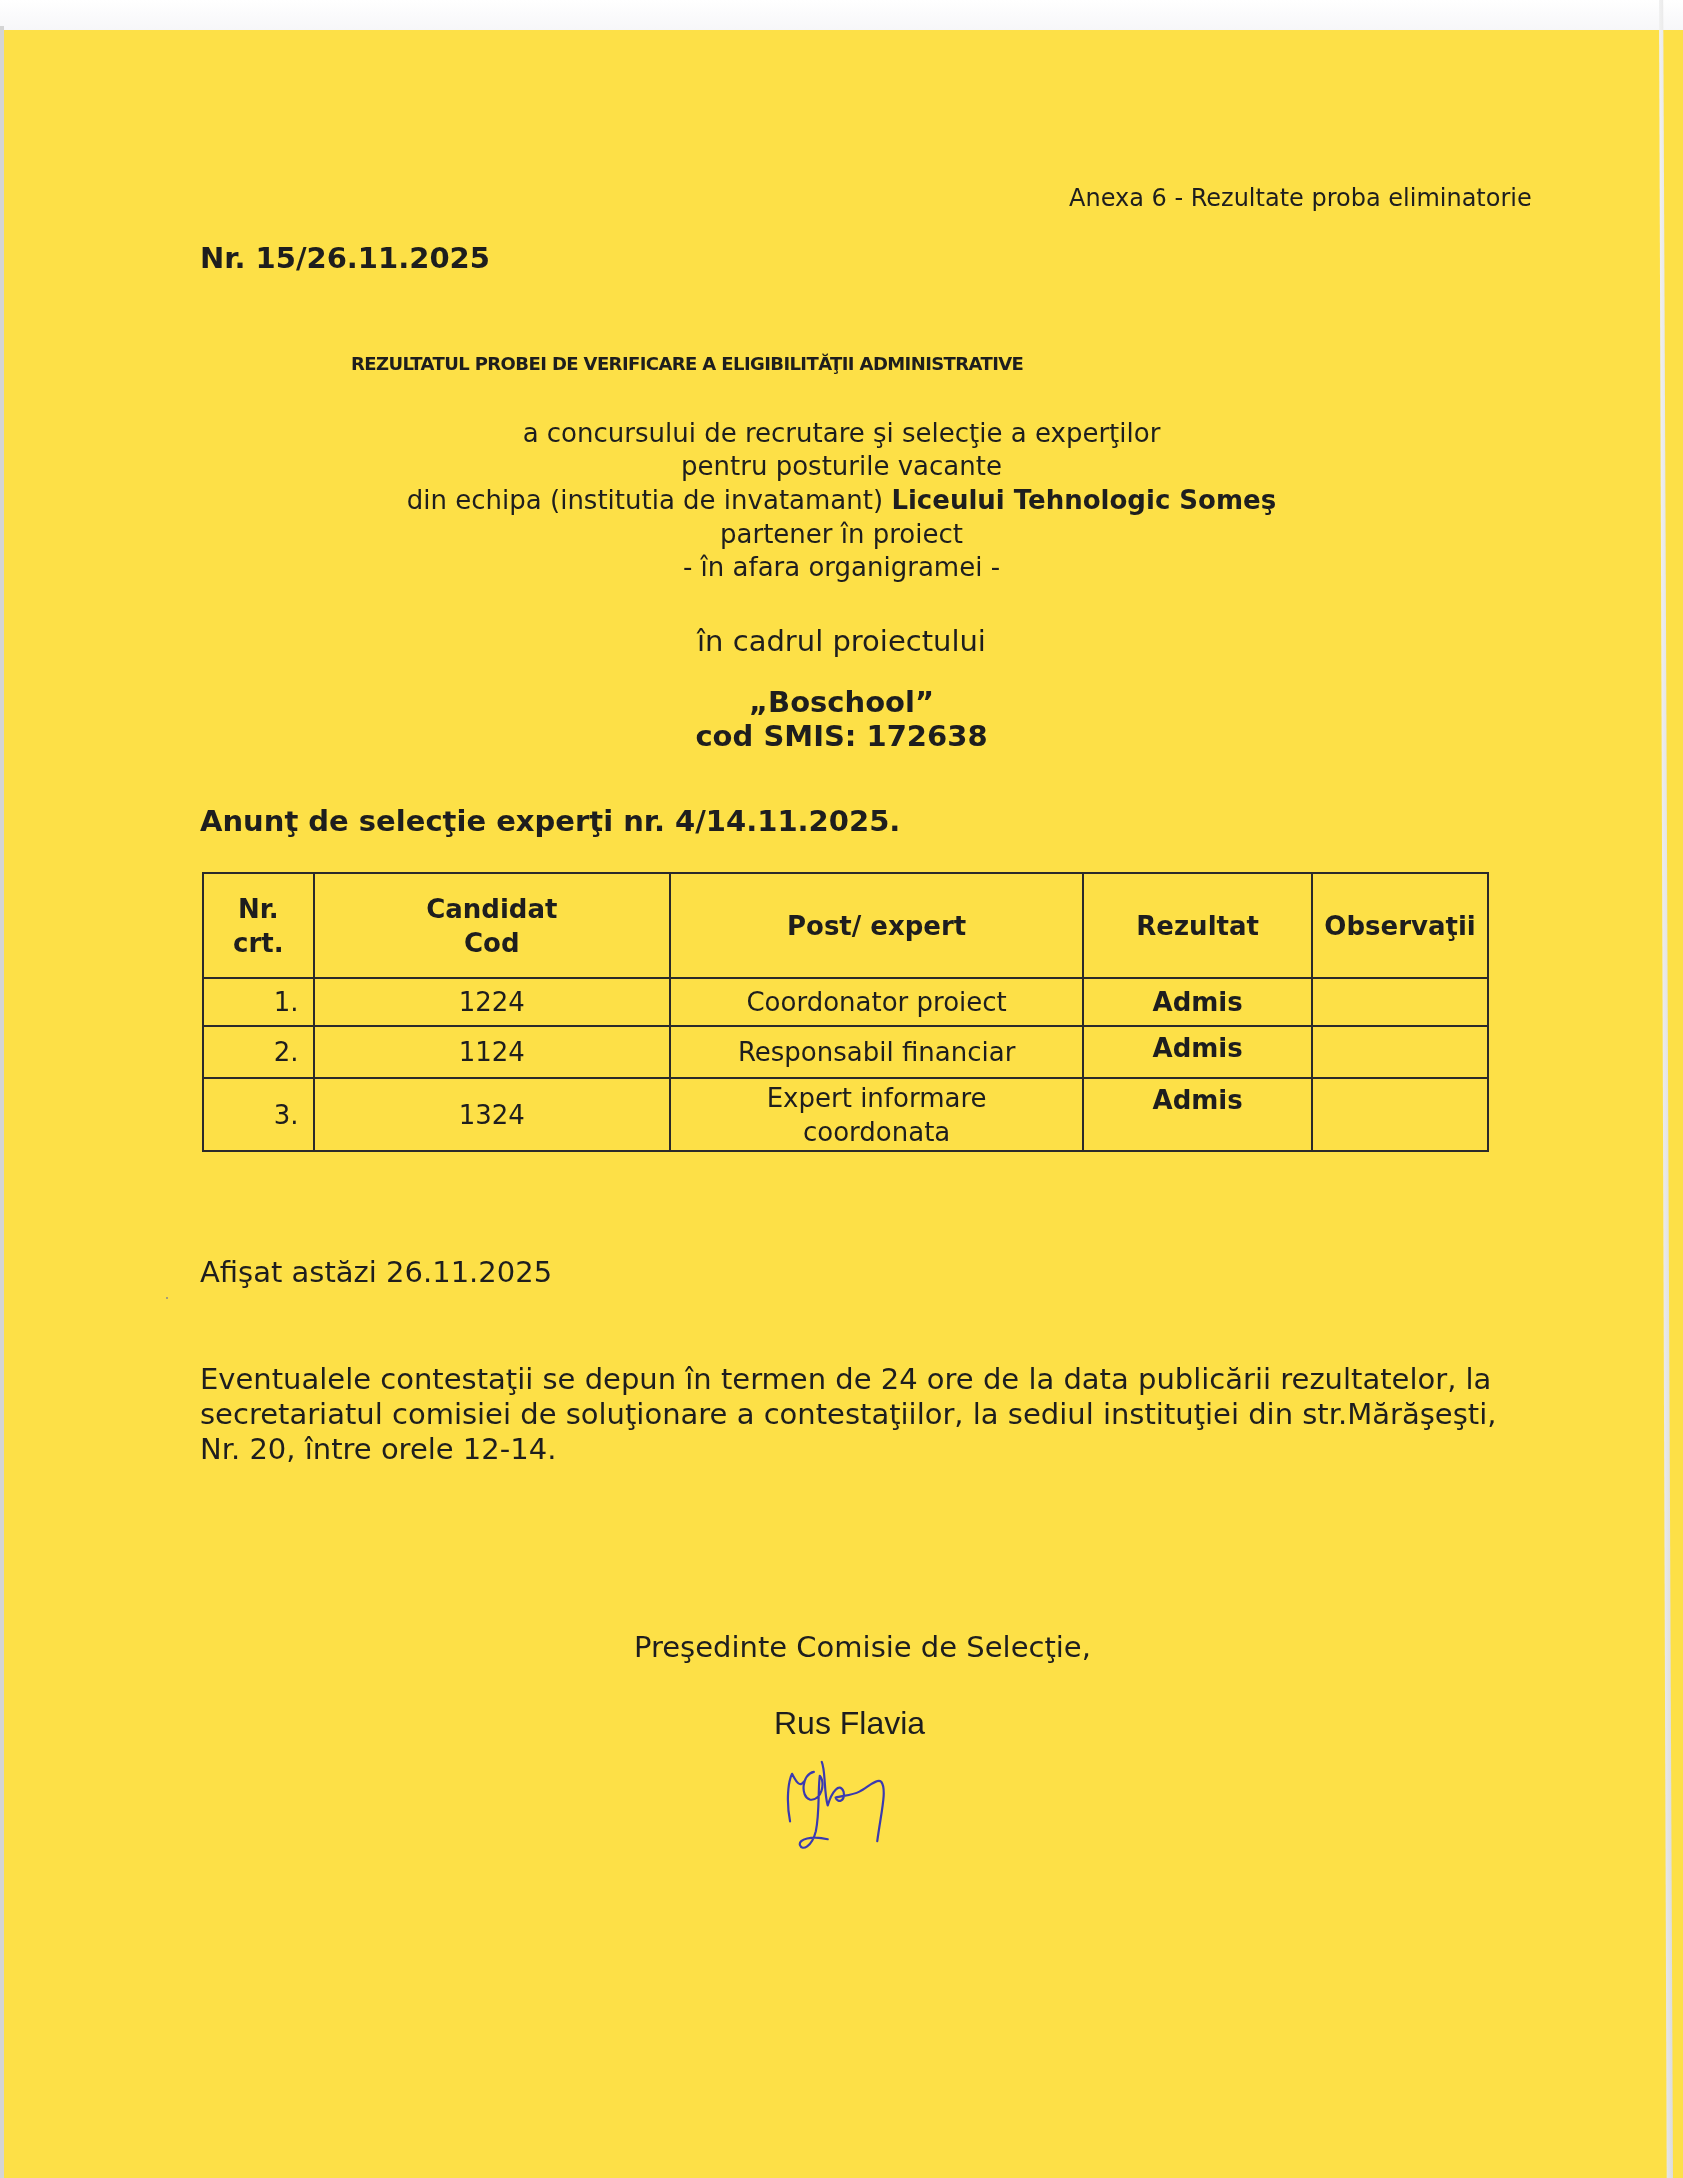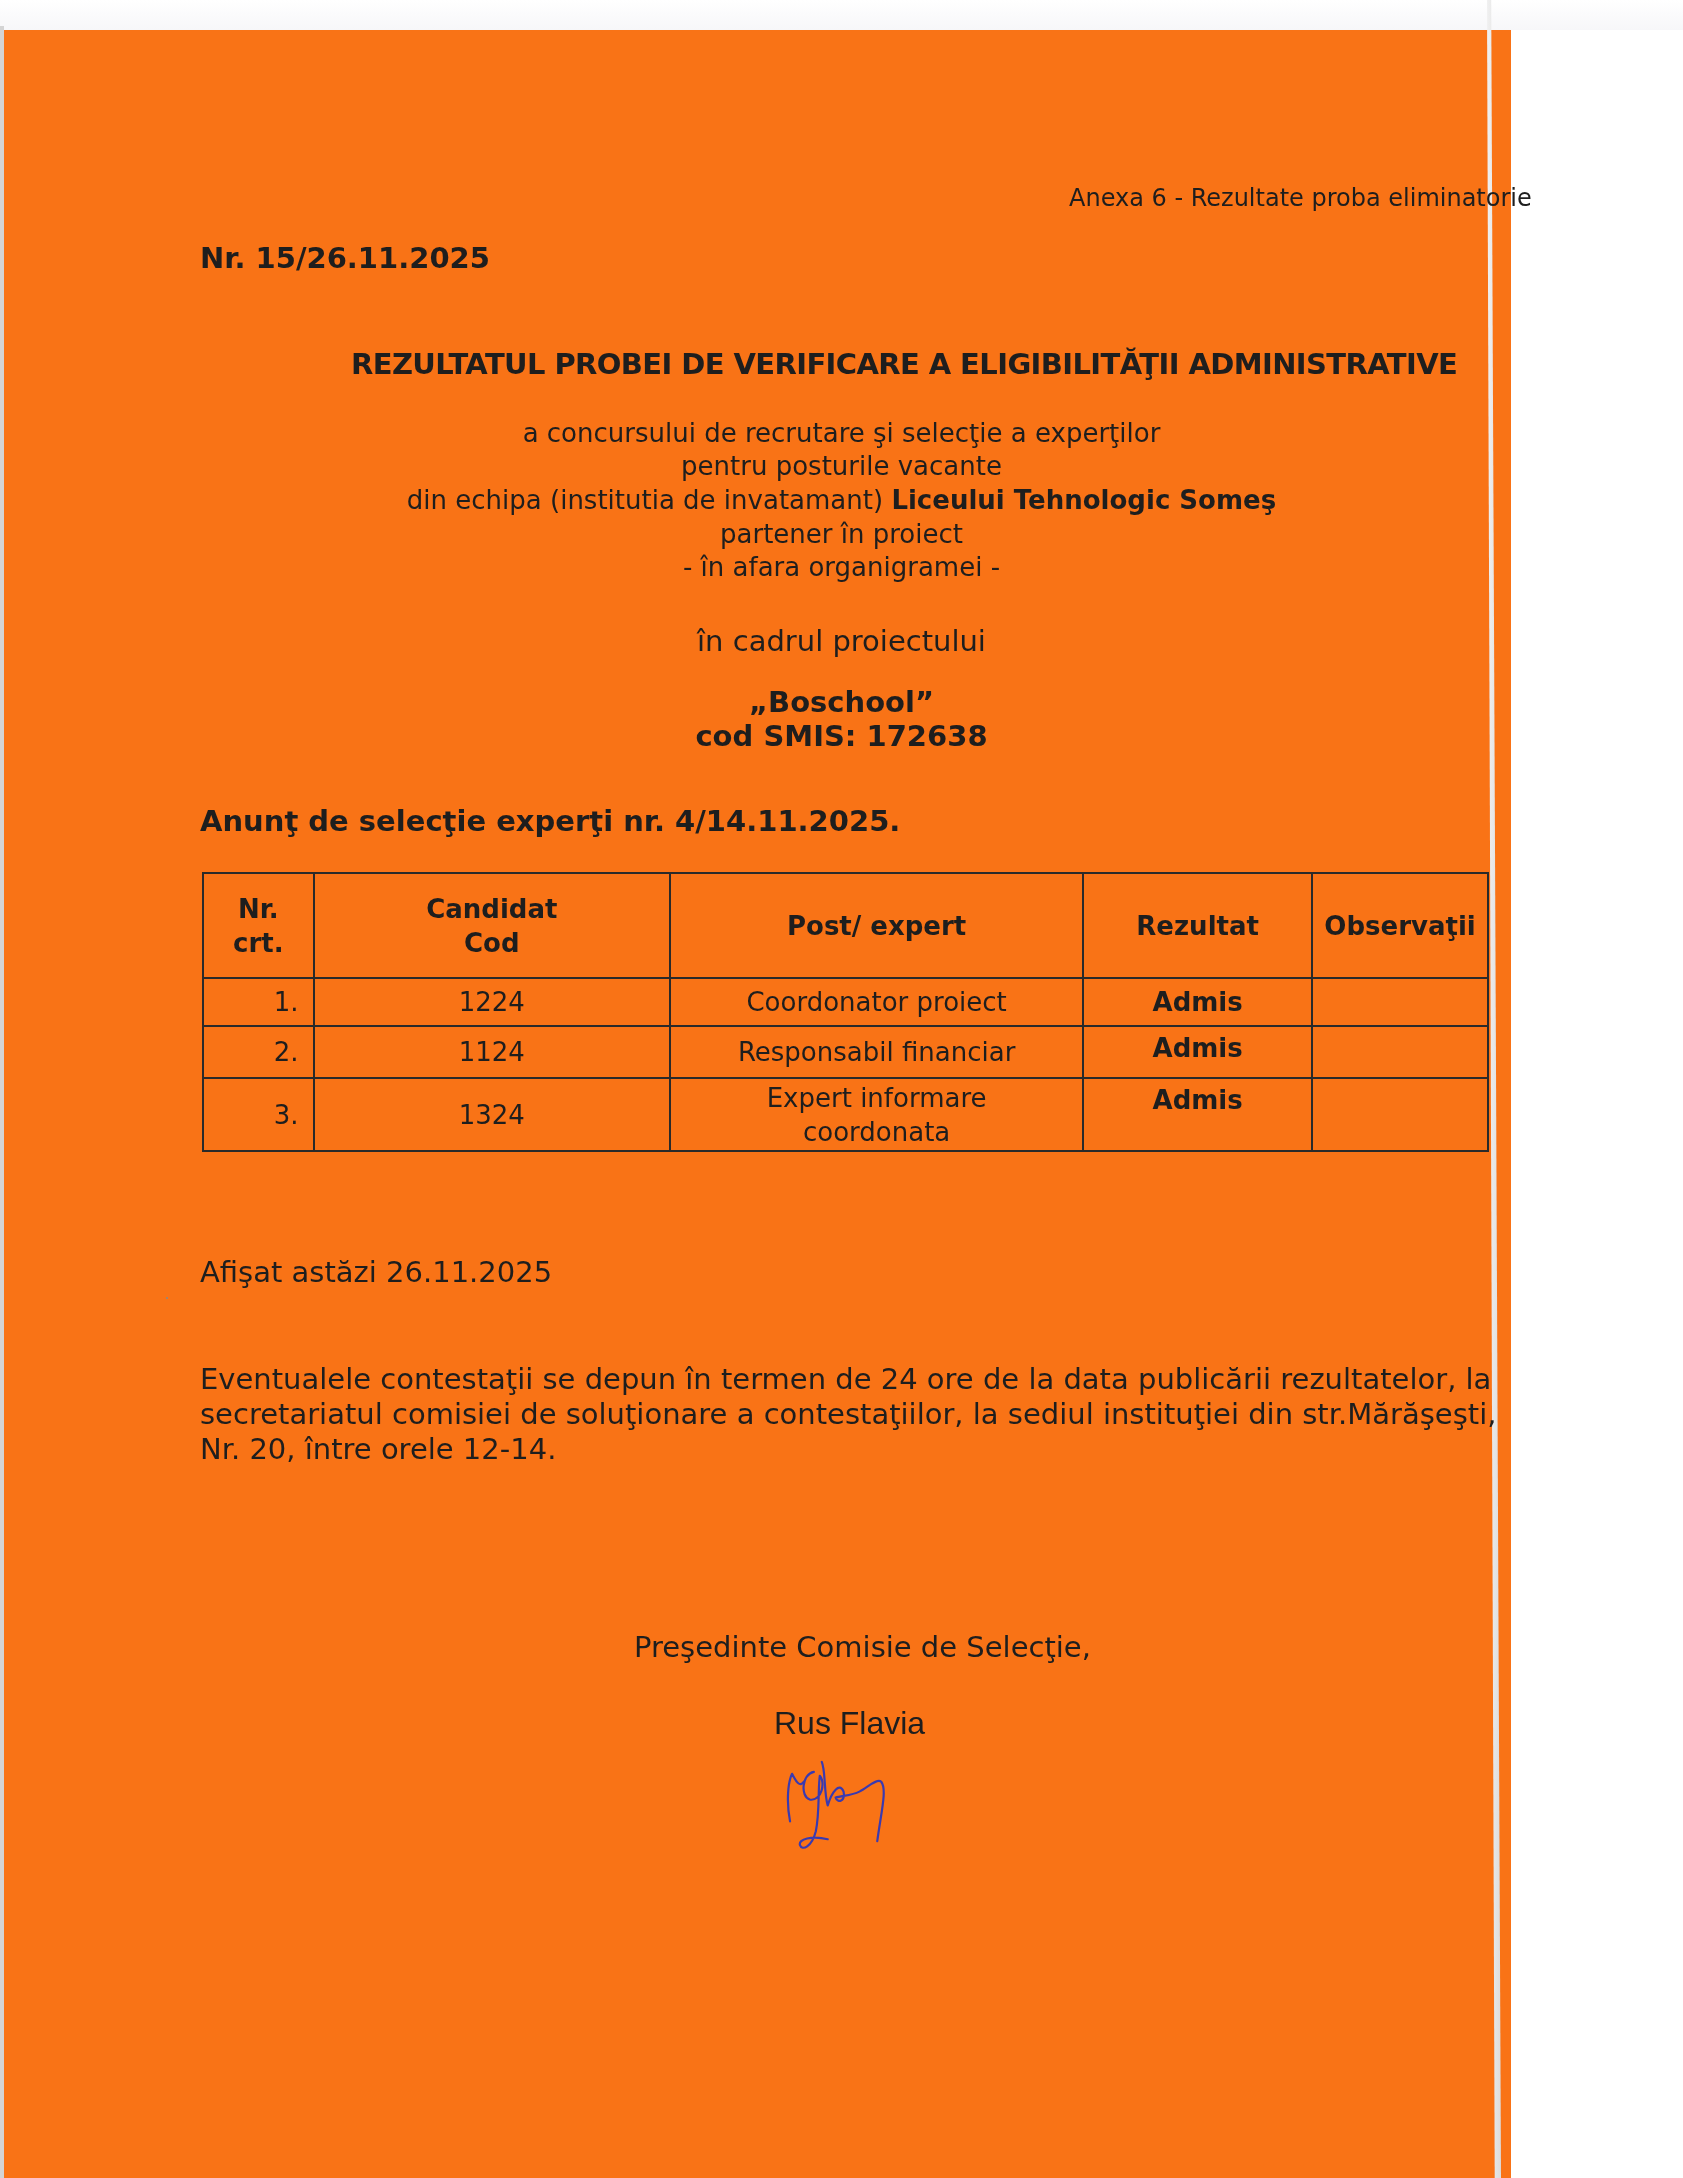--- a/index.html
+++ b/index.html
@@ -3,41 +3,41 @@
 <meta charset="utf-8">
 <style>
   html, body { margin: 0; padding: 0; }
   body {
     width: 1683px; height: 2178px; position: relative; overflow: hidden;
     background: #ffffff;
     font-family: "DejaVu Sans", sans-serif;
     color: #1e1e1e;
   }
   .page {
-    position: absolute; left: 0; top: 0; width: 1511px; height: 2178px;
-    background: #f97316;
+    position: absolute; left: 0; top: 0; width: 1683px; height: 2178px;
+    background: #fde047;
   }
   .scan-top {
     position: absolute; left: 0; top: 0; width: 1683px; height: 30px;
     background: linear-gradient(to bottom, #ffffff 0%, #f7f7f9 100%);
   }
   .scan-left {
     position: absolute; left: 0; top: 26px; width: 4px; height: 2152px; background: #d4d4d4;
   }
   .scan-right {
     position: absolute; right: 10px; top: 0; width: 14px; height: 2178px;
     background: linear-gradient(to right, #f1f1f1, #dcdcdc);
     clip-path: polygon(0 0, 30% 0, 100% 100%, 55% 100%);
   }
   .t { position: absolute; white-space: nowrap; font-size: 29px; line-height: 34px; }
   .b { font-weight: bold; margin-top: 28px; }
   .center { text-align: center; left: 0; width: 1683px; }
   .annex { left: 1069px; top: 181px; font-size: 24px; }
   .docnr { left: 200px; top: 241px; font-weight: bold; }
-  .title { top: 347px; left: 351px; font-size: 29px; font-weight: bold; letter-spacing: -0.6px; }
+  .title { top: 347px; left: 351px; font-size: 18px; font-weight: bold; letter-spacing: -0.6px; }
   .sub-line { font-size: 26px; }
   .announce { left: 200px; top: 804px; font-weight: bold; }
 
   table.results {
     position: absolute; left: 202px; top: 872px; width: 1287px;
     border-collapse: collapse; font-size: 26px; padding-left: 12px;
   }
   table.results td, table.results th {
     border: 2px solid #2a2a2a; text-align: center; vertical-align: middle;
     padding: 0 6px; line-height: 34px;

